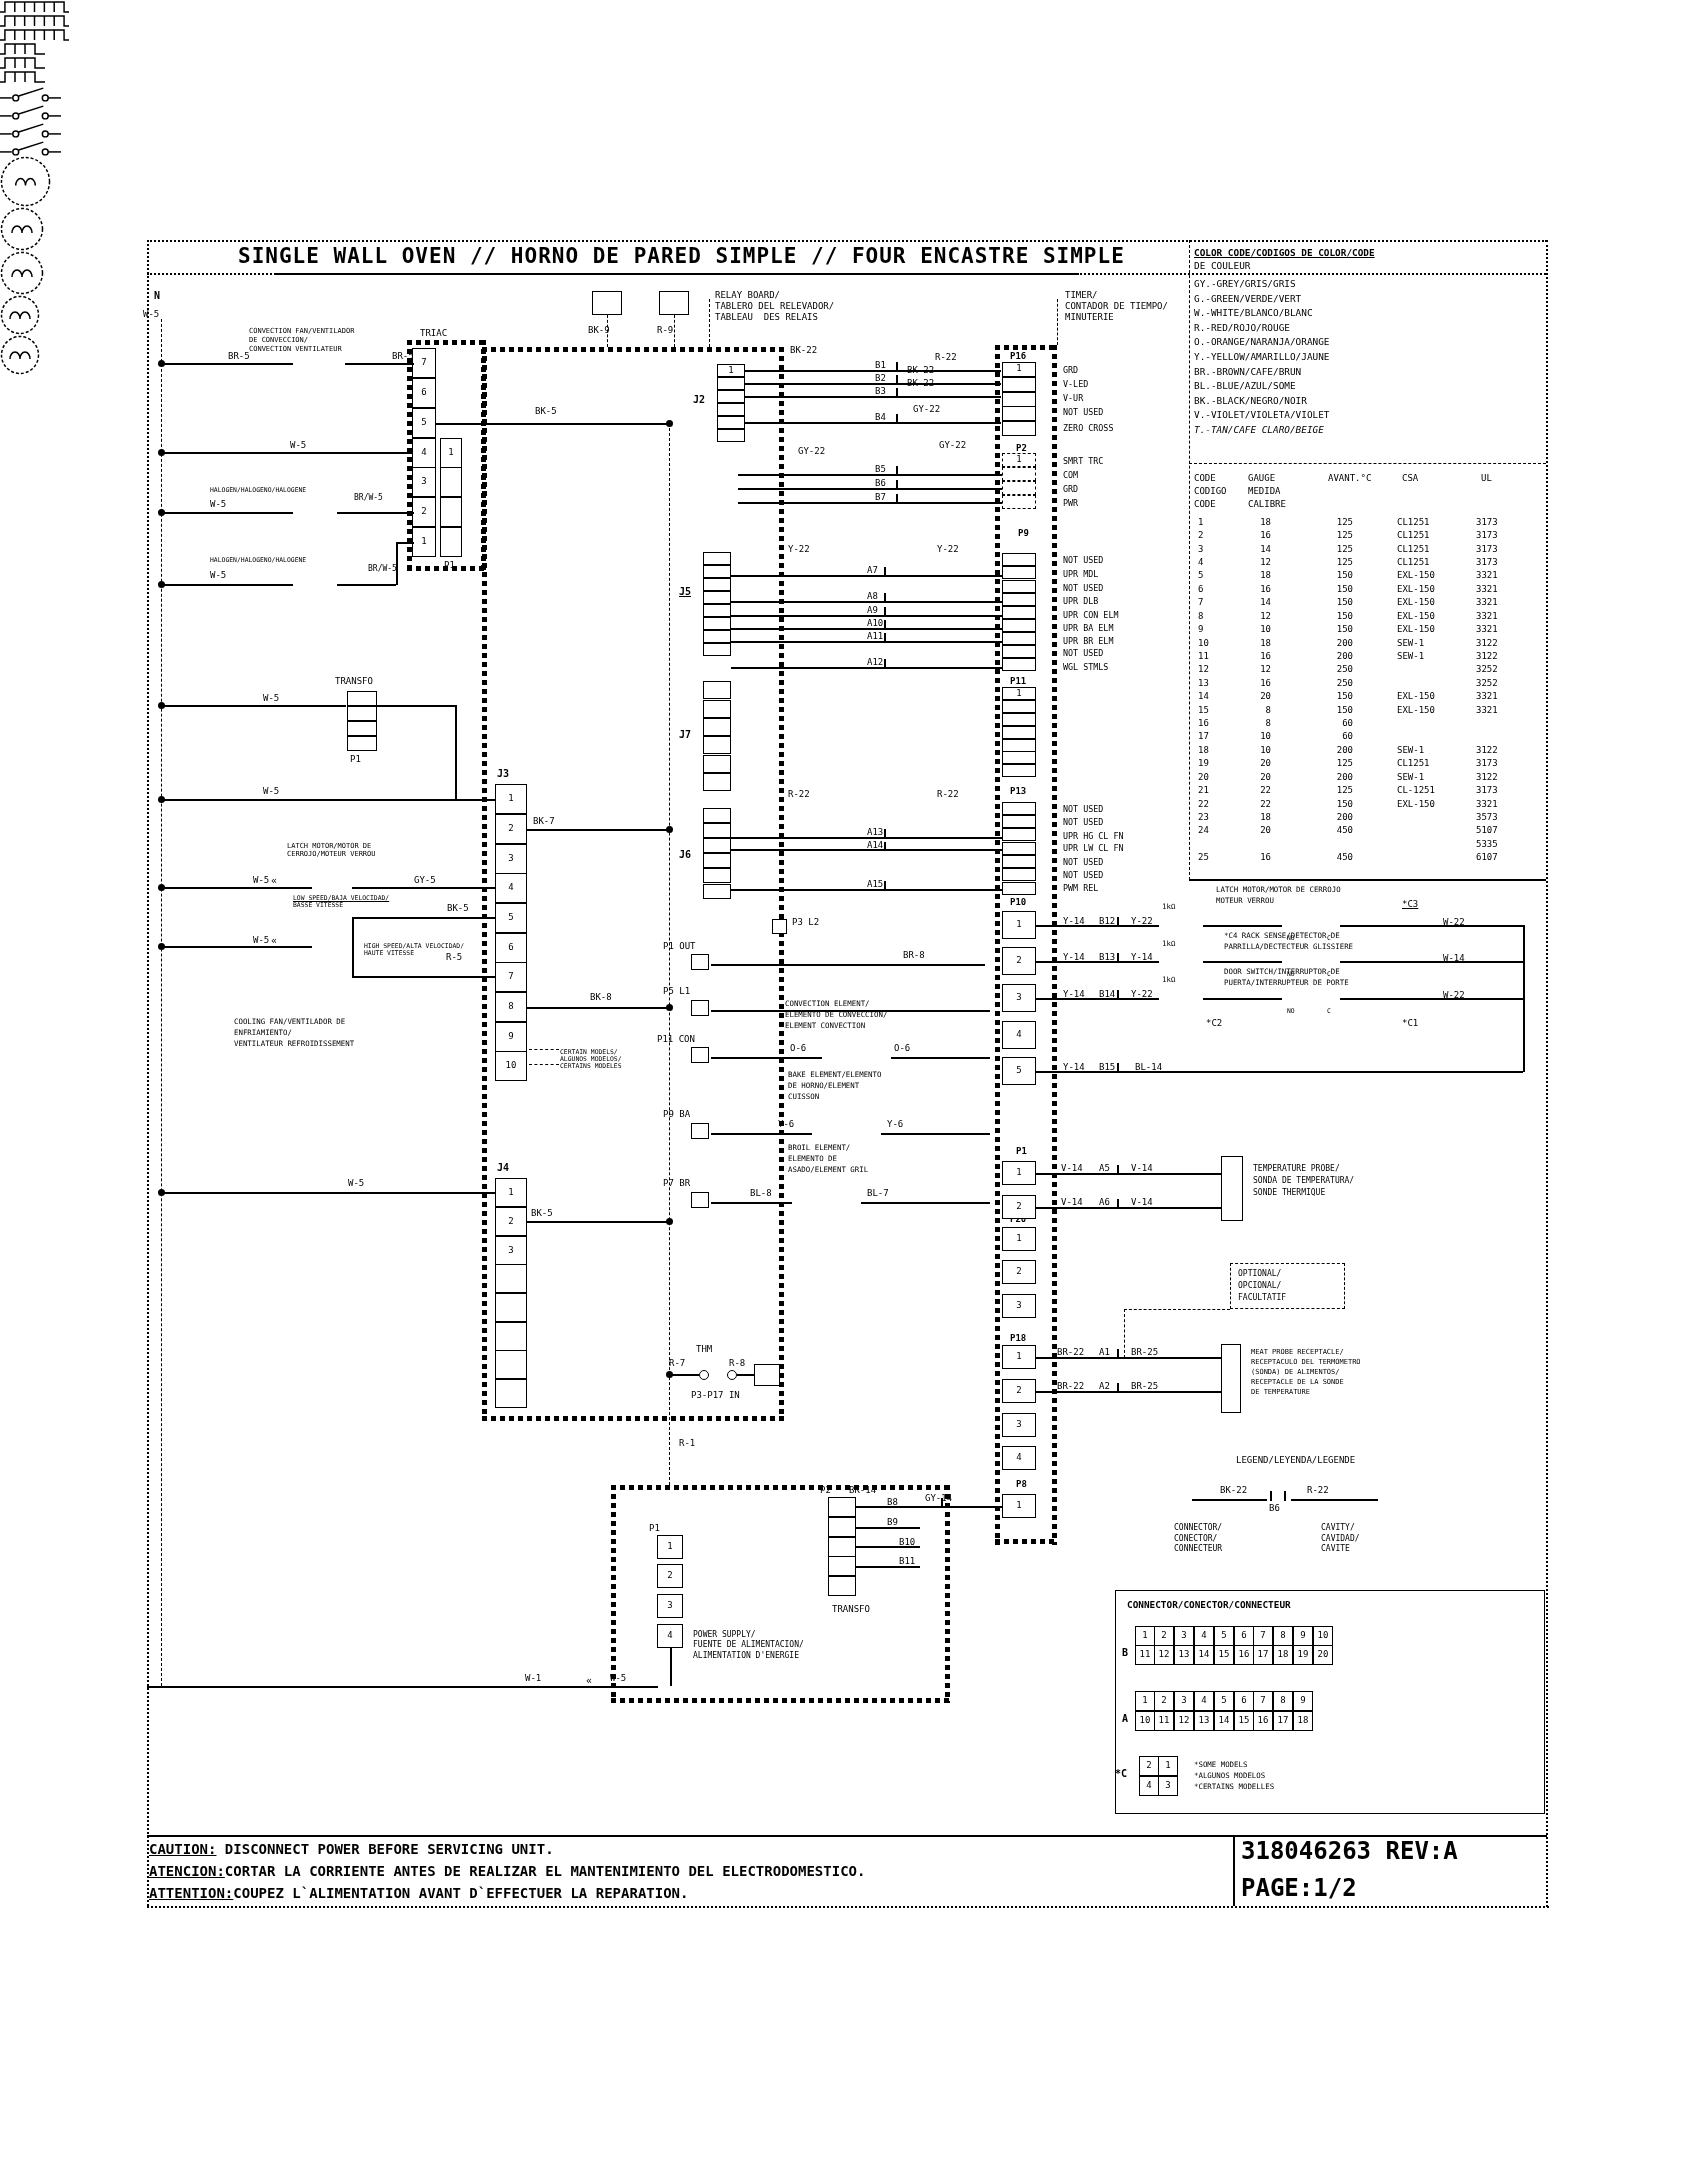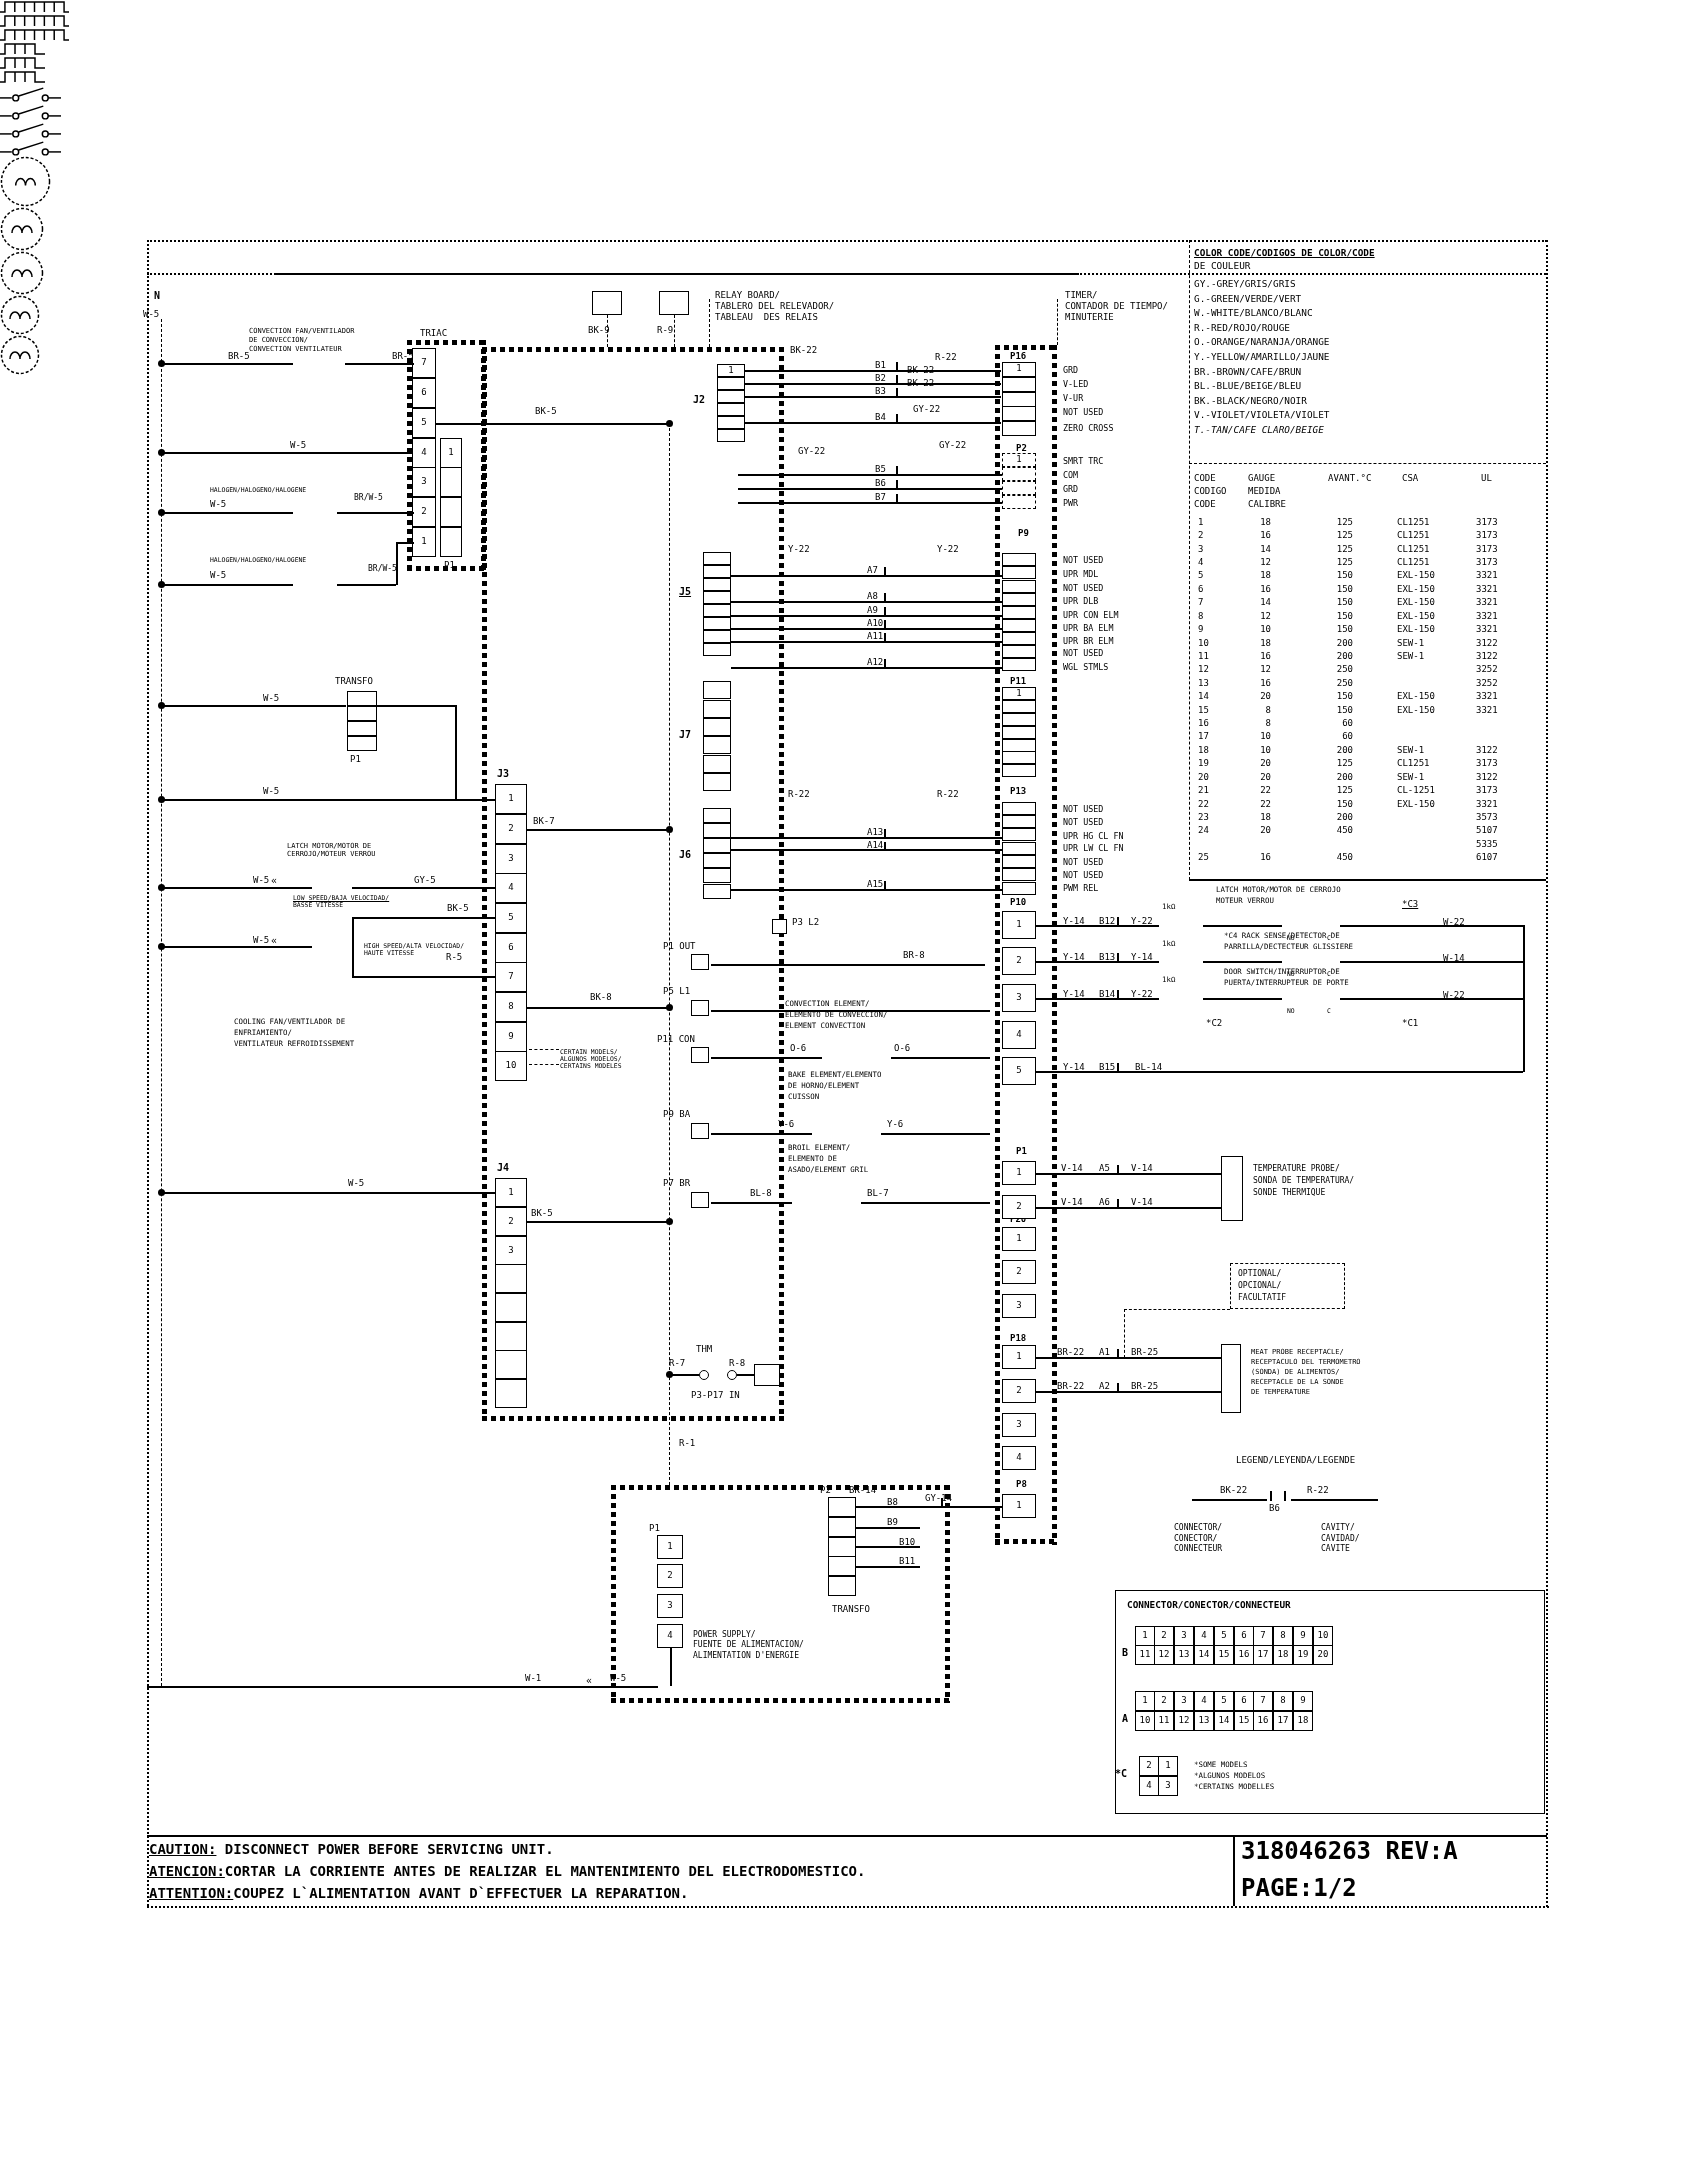--- a/index.html
+++ b/index.html
@@ -28,20 +28,21 @@
   .tick{position:absolute;width:1.5px;height:9px;background:#000;}
   .caut{position:absolute;left:149px;font-size:14px;font-weight:bold;white-space:pre;}
   .caut u{text-decoration:underline;}
   .pn{position:absolute;left:1241px;font-size:24px;font-weight:bold;}
   svg{position:absolute;overflow:visible;}
 </style>
 </head>
 <body>
 
 <div id="canvas">
+  <div class="title">SINGLE WALL OVEN // HORNO DE PARED SIMPLE // FOUR ENCASTRE SIMPLE</div>
 
   <div class="caut" style="top:1841px"><u>CAUTION:</u><span> DISCONNECT POWER BEFORE SERVICING UNIT.</span></div>
   <div class="caut" style="top:1863px"><u>ATENCION:</u><span>CORTAR LA CORRIENTE ANTES DE REALIZAR EL MANTENIMIENTO DEL ELECTRODOMESTICO.</span></div>
   <div class="caut" style="top:1885px"><u>ATTENTION:</u><span>COUPEZ L`ALIMENTATION AVANT D`EFFECTUER LA REPARATION.</span></div>
 
   <div class="pn" style="top:1837px">318046263 REV:A</div>
   <div class="pn" style="top:1874px">PAGE:1/2</div>
 
   <div id="built">
       <div class="lbl t10b" style="left: 154px; top: 290px;">N</div>
@@ -656,21 +657,21 @@
       <div style="left: 1194px; top: 244px; width: 348px; height: 220px; position: absolute;"></div>
       <div class="lbl t95 b" style="left: 1194px; top: 248px; text-decoration: underline;">COLOR CODE/CODIGOS DE COLOR/CODE</div>
       <div class="lbl t95" style="left: 1194px; top: 261px;">DE COULEUR</div>
       <div class="lbl t95" style="left: 1194px; top: 279px;">GY.-GREY/GRIS/GRIS</div>
       <div class="lbl t95" style="left: 1194px; top: 294px;">G.-GREEN/VERDE/VERT</div>
       <div class="lbl t95" style="left: 1194px; top: 308px;">W.-WHITE/BLANCO/BLANC</div>
       <div class="lbl t95" style="left: 1194px; top: 323px;">R.-RED/ROJO/ROUGE</div>
       <div class="lbl t95" style="left: 1194px; top: 337px;">O.-ORANGE/NARANJA/ORANGE</div>
       <div class="lbl t95" style="left: 1194px; top: 352px;">Y.-YELLOW/AMARILLO/JAUNE</div>
       <div class="lbl t95" style="left: 1194px; top: 367px;">BR.-BROWN/CAFE/BRUN</div>
-      <div class="lbl t95" style="left: 1194px; top: 381px;">BL.-BLUE/BEIGE/BLEU</div>
+      <div class="lbl t95" style="left: 1194px; top: 381px;">BL.-BLUE/AZUL/SOME</div>
       <div class="lbl t95" style="left: 1194px; top: 396px;">BK.-BLACK/NEGRO/NOIR</div>
       <div class="lbl t95" style="left: 1194px; top: 410px;">V.-VIOLET/VIOLETA/VIOLET</div>
       <div class="lbl t95" style="left: 1194px; top: 425px; font-style: italic;">T.-TAN/CAFE CLARO/BEIGE</div>
       <div class="lbl" style="left: 1194px; top: 473px;">CODE</div>
       <div class="lbl" style="left: 1248px; top: 473px;">GAUGE</div>
       <div class="lbl" style="left: 1328px; top: 473px;">AVANT.°C</div>
       <div class="lbl" style="left: 1402px; top: 473px;">CSA</div>
       <div class="lbl" style="left: 1481px; top: 473px;">UL</div>
       <div class="lbl" style="left: 1194px; top: 486px;">CODIGO</div>
       <div class="lbl" style="left: 1248px; top: 486px;">MEDIDA</div>

